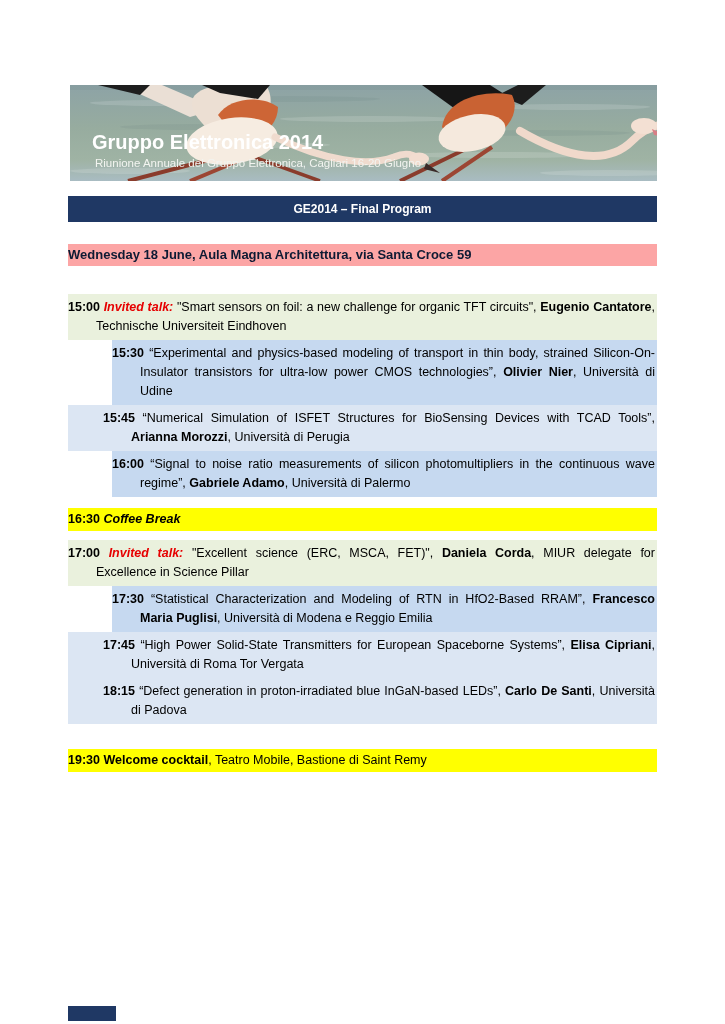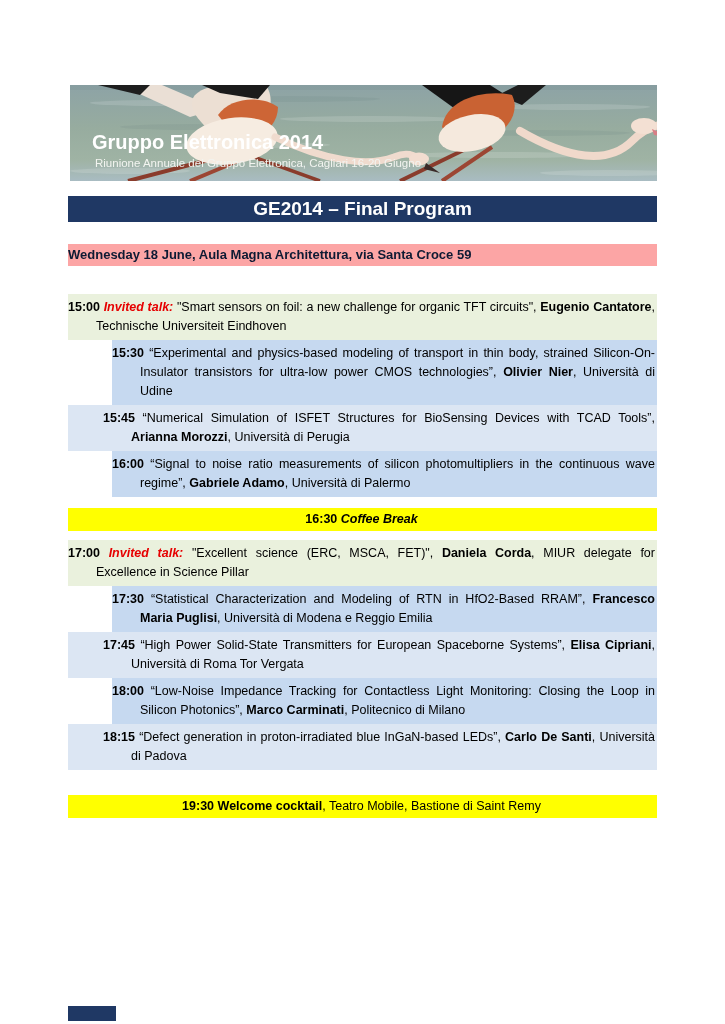--- a/index.html
+++ b/index.html
@@ -17,21 +17,21 @@
   .hero {
     position:absolute; left:70px; top:85px; width:587px; height:96px;
     overflow:hidden;
   }
   .hero svg { display:block; }
 
   
   .title-banner {
     position:absolute; left:68px; top:196px; width:589px; height:26px;
     background:#1f3864; color:#ffffff;
-    font-size:19px; font-weight:bold; line-height:26px; text-align:center;
+    font-size:12px; font-weight:bold; line-height:26px; text-align:center;
   }
 
   
   .day-header {
     position:absolute; left:68px; top:244px; width:589px; height:22px;
     background:#fca5a5; color:#0d1a33;
     font-size:13px; font-weight:bold; line-height:22px;
     padding-left:0;
   }
 
@@ -40,21 +40,21 @@
   .row { padding:4px 2px 4px 0; }
   .row p {
     font-size:12.5px; line-height:19px;
     text-align:justify;
     padding-left:28px; text-indent:-28px;
   }
   .row-green     { background:#eaf1dd; }
   .row-blue      { background:#c6d9f0;margin-left:44px; }
   .row-lightblue { background:#dce6f3;padding-left:35px; }
   .row-yellow    { background:#ffff00; padding:2px 2px 2px 0; }
-  .row-yellow p  { text-align:center; }
+  .row-yellow p  { text-align:left; }
   .time { font-weight:bold; }
   .b { font-weight:bold; }
   .i { font-style:italic; }
   .r { font-weight:bold; font-style:italic; color:#e60000; }
   .gap { width:100%; }
 
   
   .footer-bar {
     position:absolute; left:68px; top:1006px; width:48px; height:15px;
     background:#1f3864;
@@ -152,23 +152,20 @@
       <div class="gap" style="height: 9px;"></div>
       <div class="row row-green">
         <p><span class="time">17:00</span> <span class="r">Invited talk:</span><span> "Excellent science (ERC, MSCA, FET)", </span><span class="b">Daniela Corda</span><span>, MIUR delegate for Excellence in Science Pillar</span></p>
       </div>
       <div class="row row-blue">
         <p><span class="time">17:30</span> <span>“Statistical Characterization and Modeling of RTN in HfO2-Based RRAM”, </span><span class="b">Francesco Maria Puglisi</span><span>, Università di Modena e Reggio Emilia</span></p>
       </div>
       <div class="row row-lightblue">
         <p><span class="time">17:45</span> <span>“High Power Solid-State Transmitters for European Spaceborne Systems”, </span><span class="b">Elisa Cipriani</span><span>, Università  di Roma Tor Vergata</span></p>
       </div>
-      <div class="row row-blue">
-        <p><span class="time">18:00</span> <span>“Low-Noise Impedance Tracking for Contactless Light Monitoring: Closing the Loop in Silicon Photonics”, </span><span class="b">Marco Carminati</span><span>, Politecnico di Milano</span></p>
-      </div>
       <div class="row row-lightblue">
         <p><span class="time">18:15</span> <span>“Defect generation in proton-irradiated blue InGaN-based LEDs”, </span><span class="b">Carlo De Santi</span><span>, Università di Padova</span></p>
       </div>
       <div class="gap" style="height: 25px;"></div>
       <div class="row row-yellow">
         <p><span class="time">19:30</span> <span class="b">Welcome cocktail</span><span>, Teatro Mobile, Bastione di Saint Remy</span></p>
       </div>
     </div>
 
   <div class="footer-bar"></div>

